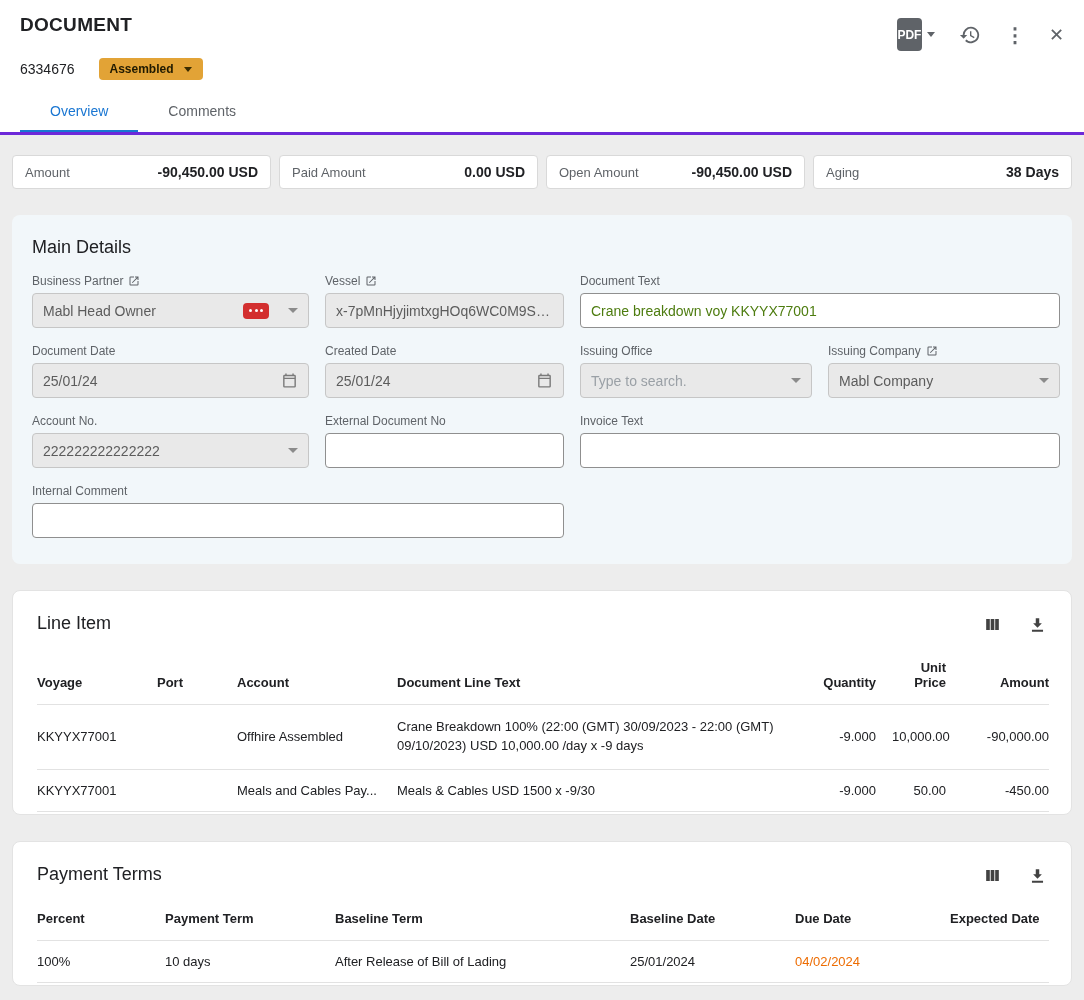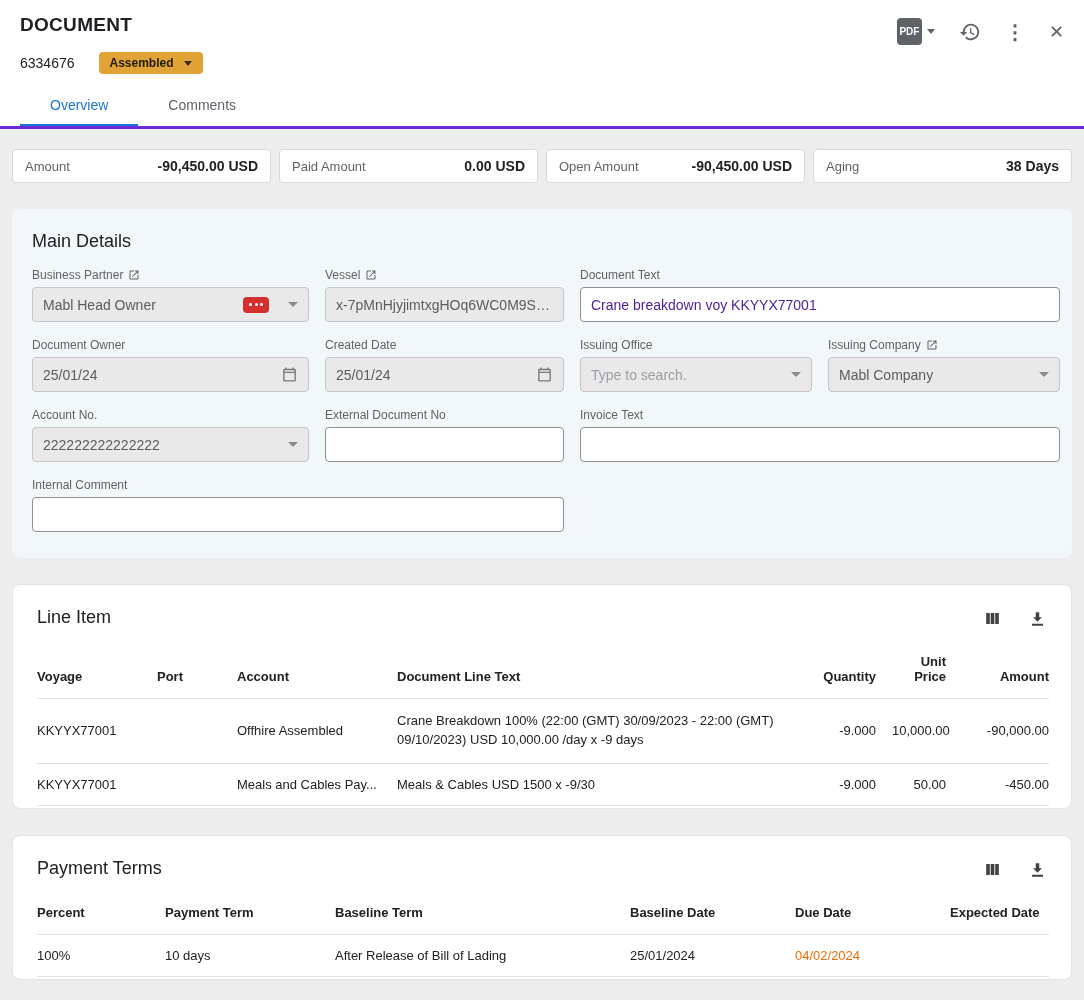--- a/index.html
+++ b/index.html
@@ -10,22 +10,22 @@
     color: #202124;
     overflow: hidden;
   }
 
   
   .app-header { background: #fff; padding: 14px 20px 0; border-bottom: 3px solid #6d28d9; }
   .header-row { display: flex; justify-content: space-between; align-items: flex-start; }
   .page-title { font-size: 19px; font-weight: 700; letter-spacing: .3px; }
   .header-actions { display: flex; align-items: center; gap: 24px; margin-top: 4px; }
   .icon-btn { display: flex; align-items: center; gap: 5px; cursor: pointer; color: #5f6368; }
-  .pdf-chip { width: 25px; height: 27px; background: #5f6368; border-radius: 4px; color: #fff;
-              font-size: 10px; font-weight: 700; display: flex; align-items: center; justify-content: center; }
+  .pdf-chip { width: 25px; height: 33px; background: #5f6368; border-radius: 4px; color: #fff;
+              font-size: 12px; font-weight: 700; display: flex; align-items: center; justify-content: center; }
   .caret { width: 0; height: 0; border-left: 4px solid transparent; border-right: 4px solid transparent;
            border-top: 5px solid #5f6368; }
   .dots { font-size: 20px; color: #5f6368; line-height: 1; font-weight: 700; }
   .close-x { font-size: 18px; color: #5f6368; line-height: 1; }
 
   .sub-row { display: flex; align-items: center; gap: 24px; margin-top: 7px; }
   .doc-number { font-size: 14px; color: #202124; }
   .status-badge { display: flex; align-items: center; gap: 10px; background: #e2a336; border-radius: 4px;
                   padding: 4px 11px; font-size: 12px; font-weight: 700; color: #201a00; cursor: pointer; }
   .status-badge .caret { border-top-color: #3a2c00; }
@@ -47,21 +47,21 @@
   .section-title { font-size: 18px; color: #202124; }
 
   
   .main-details { background: #f2f7fa; padding: 22px 20px 26px; }
   .form-grid { display: grid; grid-template-columns: repeat(4, 1fr); column-gap: 16px; row-gap: 16px; margin-top: 16px; }
   .span2 { grid-column: span 2; }
   .field-label { display: flex; align-items: center; gap: 5px; font-size: 12px; color: #5f6368; margin-bottom: 5px; }
   .control { display: flex; align-items: center; gap: 19px; height: 35px; background: #fff;
              border: 1px solid #8f8f8f; border-radius: 4px; padding: 0 10px; }
   .control input { flex: 1; min-width: 0; border: 0; outline: 0; background: transparent;
-                   font: inherit; font-size: 14px; color: #4c1d95; text-overflow: ellipsis; }
+                   font: inherit; font-size: 14px; color: #4d7c0f; text-overflow: ellipsis; }
   .control.disabled { background: #e9e9e9; border-color: #c6c6c6; }
   .control.disabled input { color: #5c5c5c; }
   .control input::placeholder { color: #9aa0a6; }
   .red-chip { width: 26px; height: 16px; background: #d32f2f; border-radius: 4px; flex: none;
               display: flex; align-items: center; justify-content: center; gap: 2.5px; }
   .red-chip i { width: 3px; height: 3px; border-radius: 50%; background: #fff; }
   .select-caret { width: 0; height: 0; border-left: 5px solid transparent; border-right: 5px solid transparent;
                   border-top: 5px solid #8b8b8b; flex: none; }
 
   
@@ -176,21 +176,21 @@
         <div class="field-label">
           <span>Document Text</span>
         </div>
         <div class="control">
           <input value="Crane breakdown voy KKYYX77001" style="">
         </div>
       </div>
 
       <div>
         <div class="field-label">
-          <span>Document Owner</span>
+          <span>Document Date</span>
         </div>
         <div class="control disabled">
           <input disabled="" value="25/01/24" style="">
           <svg width="17" height="17" viewBox="0 0 24 24">
               <path fill="#7a7a7a" d="M19 4h-1V2h-2v2H8V2H6v2H5a2 2 0 0 0-2 2v14a2 2 0 0 0 2 2h14a2 2 0 0 0 2-2V6a2 2 0 0 0-2-2zm0 16H5V10h14zM5 8V6h14v2z"></path>
             </svg>
         </div>
       </div>
 
       <div>

